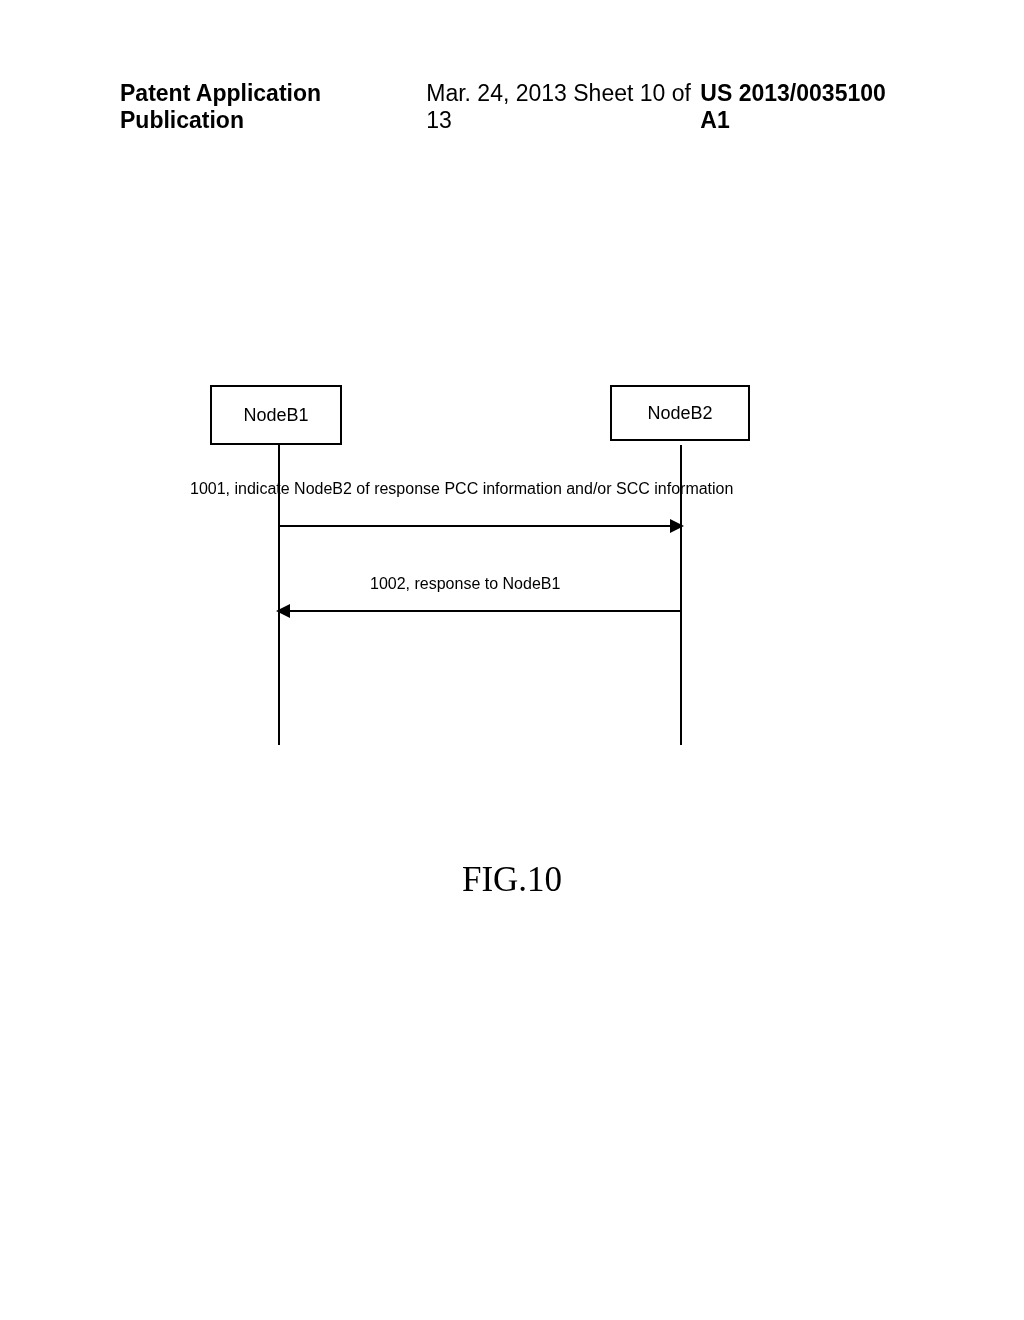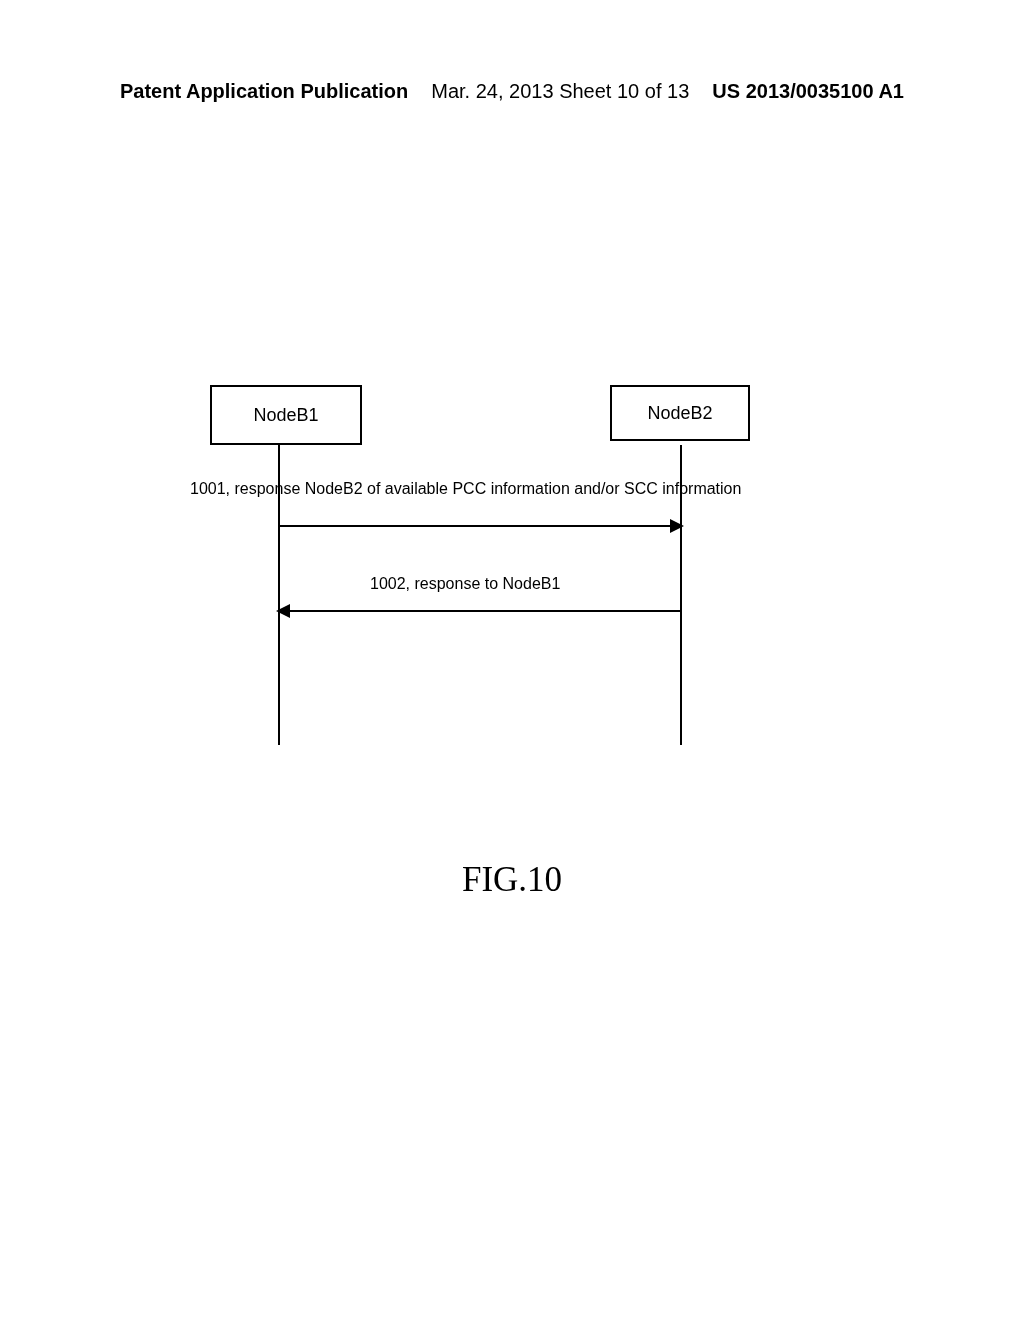--- a/index.html
+++ b/index.html
@@ -17,21 +17,21 @@
     }
     
     .header {
       position: absolute;
       top: 80px;
       left: 0;
       right: 0;
       padding: 0 120px;
       display: flex;
       justify-content: space-between;
-      font-size: 20px;
+      font-size: 23px;
     }
     
     .header-left {
       font-weight: bold;
     }
     
     .header-center {
       font-weight: normal;
     }
     
@@ -54,21 +54,21 @@
       display: flex;
       align-items: center;
       justify-content: center;
       font-size: 18px;
       padding: 15px 30px;
     }
     
     .node-box-1 {
       top: 0;
       left: 40px;
-      width: 152px;
+      width: 132px;
       height: 60px;
     }
     
     .node-box-2 {
       top: 0;
       left: 440px;
       width: 140px;
       height: 56px;
     }
     
@@ -169,21 +169,21 @@
   <div class="node-box node-box-1">
     <span>NodeB1</span>
   </div>
   <div class="node-box node-box-2">
     <span>NodeB2</span>
   </div>
 
   <div class="lifeline lifeline-1"></div>
   <div class="lifeline lifeline-2"></div>
 
-  <div class="message-label-1">1001, response NodeB2 of available PCC information and/or SCC information</div>
+  <div class="message-label-1">1001, indicate NodeB2 of response PCC information and/or SCC information</div>
   <div class="arrow-line-1"></div>
   <div class="arrow-head-right"></div>
 
   <div class="message-label-2">1002, response to NodeB1</div>
   <div class="arrow-line-2"></div>
   <div class="arrow-head-left"></div>
 </div>
 
 <div class="figure-caption">FIG.10</div>
 

